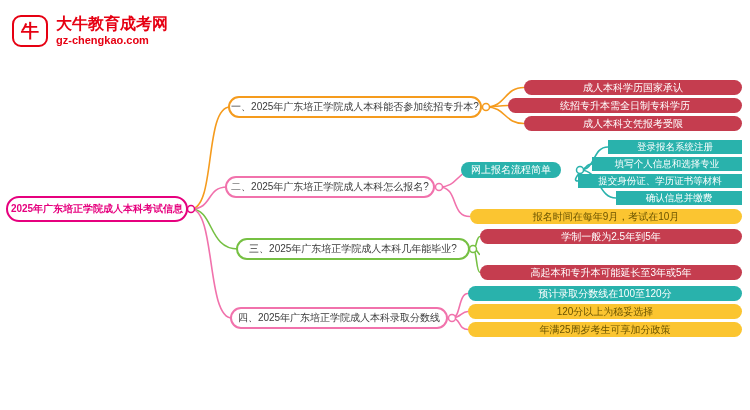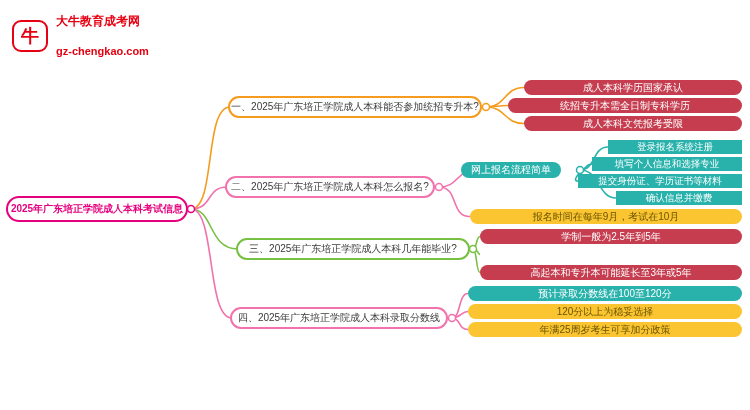--- a/index.html
+++ b/index.html
@@ -31,22 +31,22 @@
   .teal{background:#29b2ac;}
   .yellow{background:#fbc531;color:#6b5400;}
 
   .logo{position:absolute;left:12px;top:14px;display:flex;gap:8px;align-items:center;}
   .bull{
     width:36px;height:32px;border:2px solid #e60012;border-radius:9px;color:#e60012;
     display:flex;align-items:center;justify-content:center;font-size:18px;font-weight:bold;
     box-sizing:border-box;background:#fff;
   }
   .logo-text{display:flex;flex-direction:column;line-height:1.25;}
-  .logo-title{color:#e60012;font-size:12px;font-weight:bold;}
-  .logo-domain{color:#e60012;font-size:11px;font-weight:bold;margin-top:16px;}
+  .logo-title{color:#e60012;font-size:16px;font-weight:bold;}
+  .logo-domain{color:#e60012;font-size:11px;font-weight:bold;}
 </style>
 </head>
 <body>
 
 <div class="canvas">
 
   <svg class="connectors" aria-hidden="true">
     <path d="M191,209 C216,209 204,107 230,107" stroke="#f59b1d"></path>
     <path d="M191,209 C213,209 206,187 227,187" stroke="#f172ac"></path>
     <path d="M191,209 C214,209 208,249 238,249" stroke="#76c043"></path>

